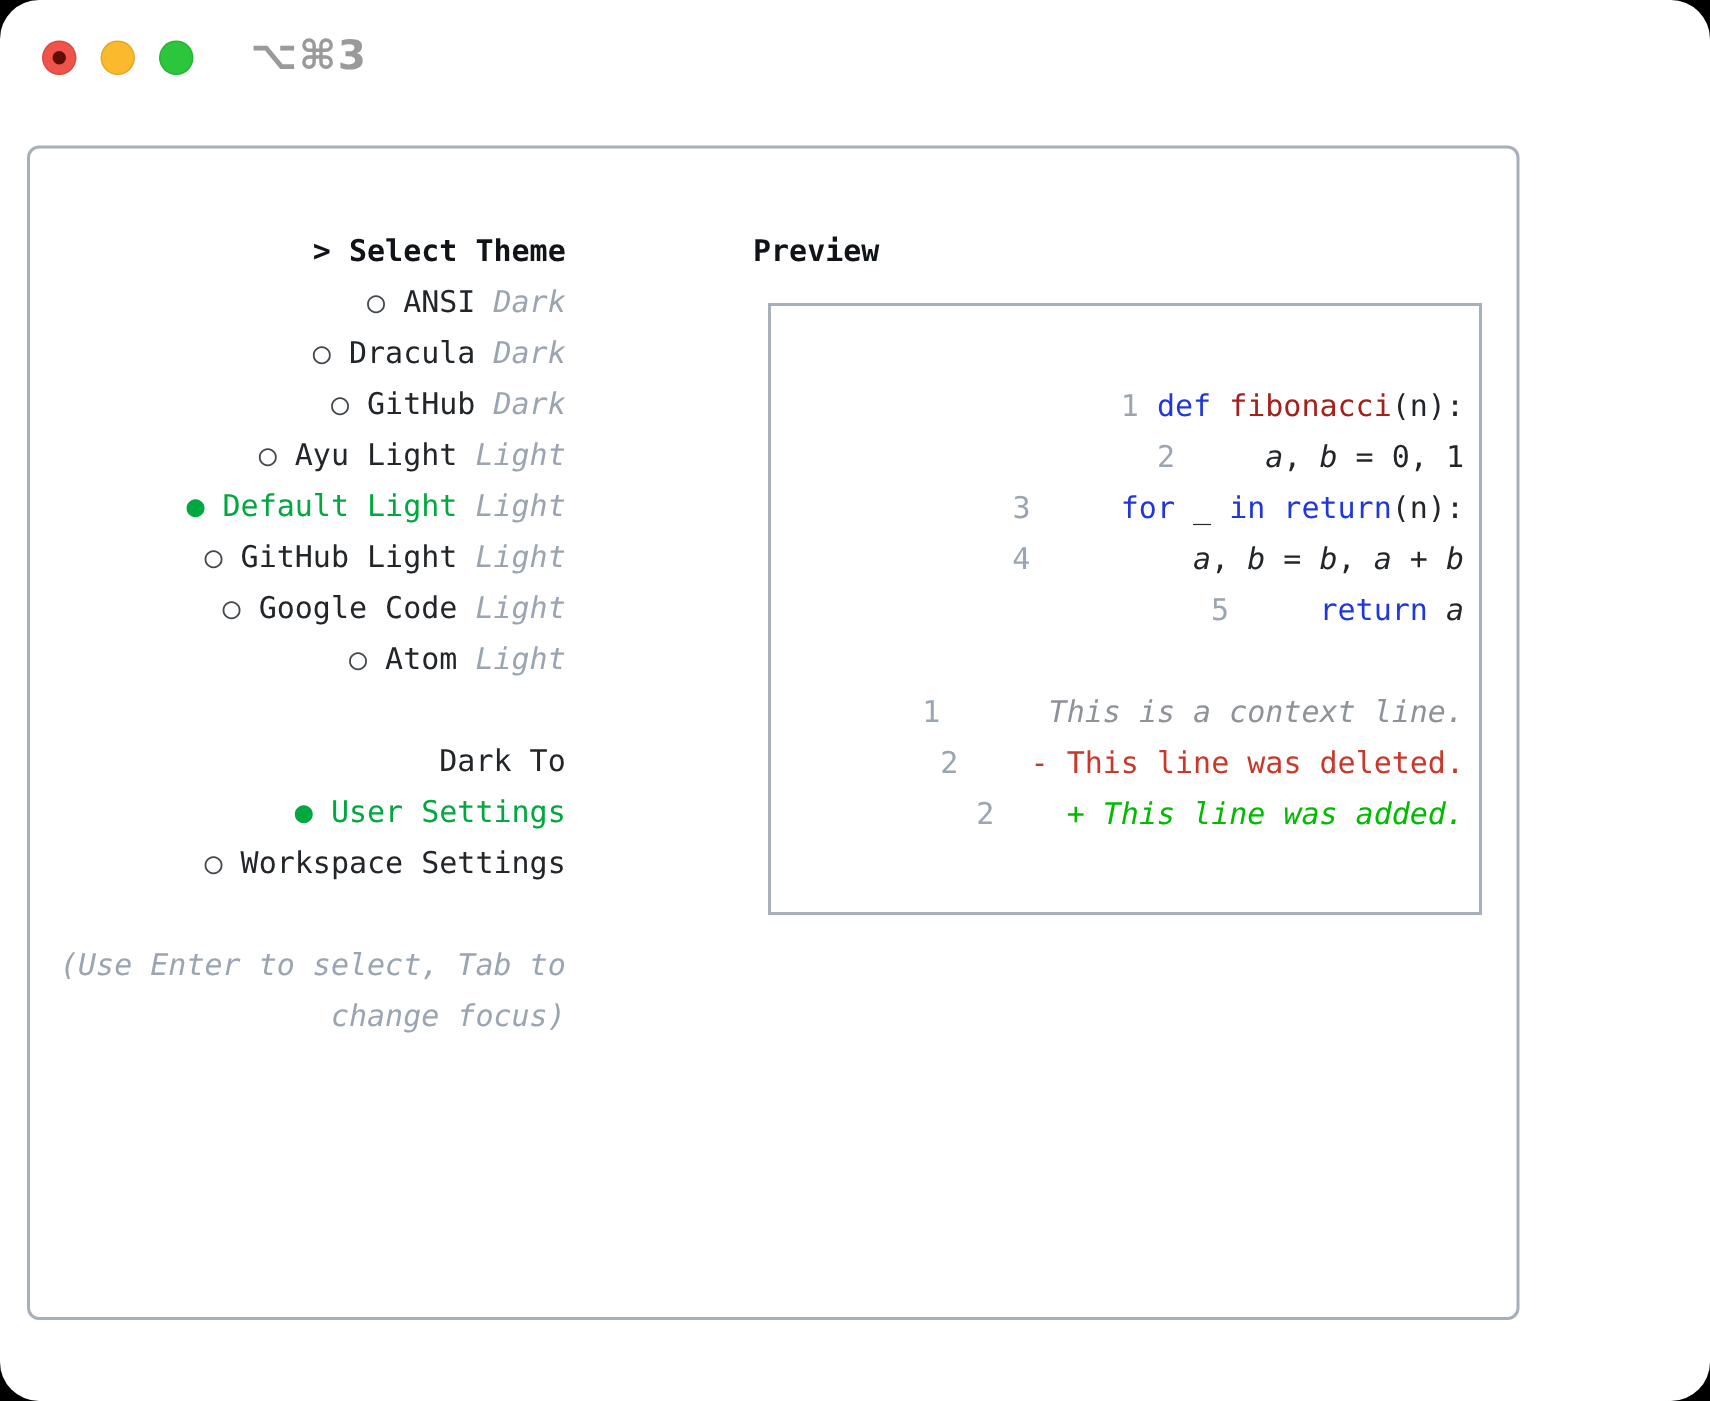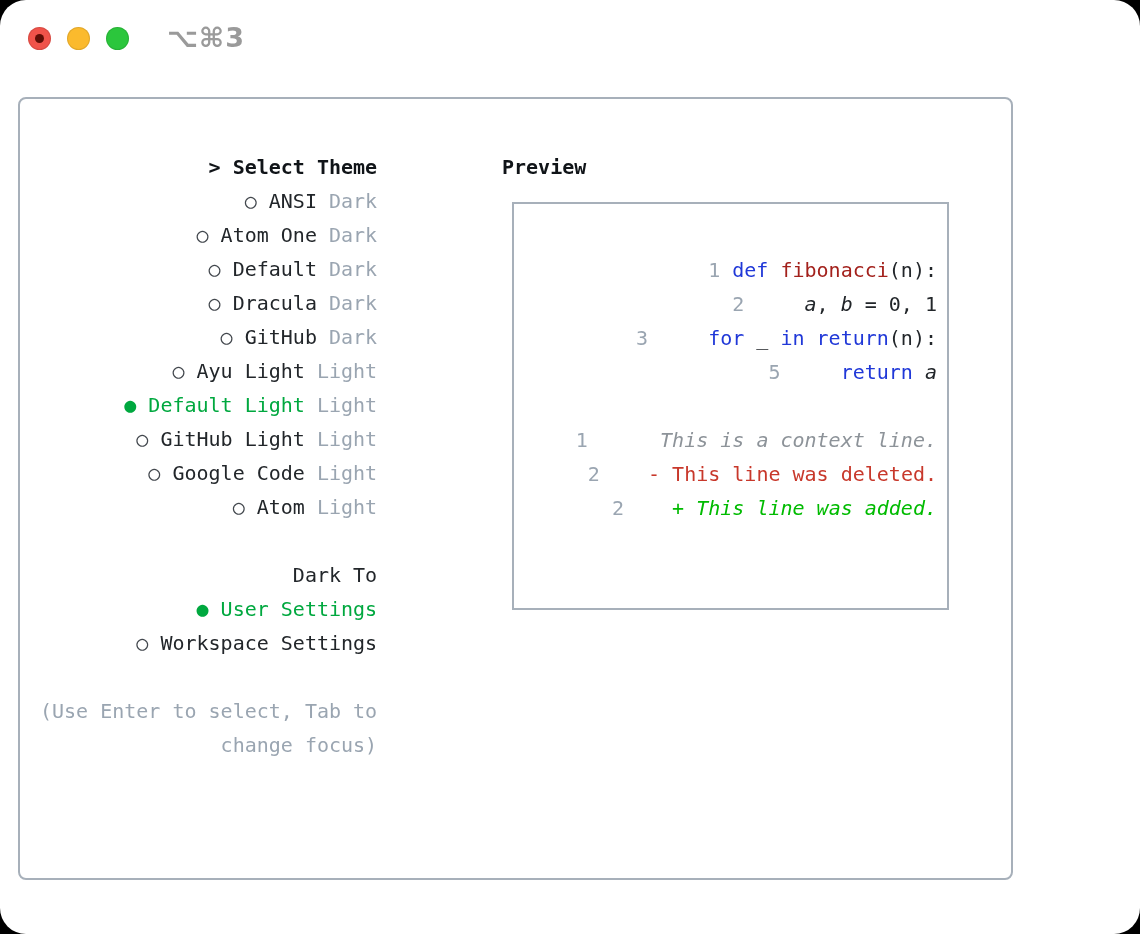--- a/index.html
+++ b/index.html
@@ -26,27 +26,27 @@
     position:absolute;left:18px;top:97px;width:995px;height:783px;
     border:2px solid var(--c-border);border-radius:8px;box-sizing:border-box;
     background:#fff;
   }
   .row,.pline{white-space:pre;line-height:34px;font-size:20px;color:var(--c-fg);text-align:right;}
   .left-col{position:absolute;left:20px;top:51px;}
   .bold{font-weight:bold;color:var(--c-heading);}
   .bullet-on{color:var(--c-green);}
   .bullet-off{color:#43484e;}
   .name-selected{color:var(--c-green);}
-  .meta{color:var(--c-meta);}
-  .hint{color:var(--c-meta);}
+  .meta{color:var(--c-meta);font-style:italic;}
+  .hint{color:var(--c-meta);font-style:italic;}
   .spacer{height:34px;}
   
   .preview-head{position:absolute;left:482px;top:51px;}
   .preview-box{
-    position:absolute;left:492px;top:103px;width:437px;height:408px;
+    position:absolute;left:492px;top:103px;width:476px;height:408px;
     border:2px solid var(--c-border);box-sizing:border-box;background:#fff;
     padding:49px 10px 0 15px;overflow:hidden;
   }
   .tk-num{color:var(--c-num);}
   .tk-fg{color:var(--c-fg);}
   .tk-kw{color:var(--c-kw);}
   .tk-fn{color:var(--c-fn);}
   .tk-var{color:var(--c-fg);font-style:italic;}
   .tk-ctx{color:var(--c-ctx);font-style:italic;}
   .tk-del{color:var(--c-del);}
@@ -67,22 +67,20 @@
     </div>
     <div class="window-title">⌥⌘3</div>
   </div>
 
   <div class="main-box">
 
     <div class="left-col">
       <div class="row bold"><span>&gt;</span> <span>Select Theme</span></div>
       <div id="theme-list">
           <div class="row"><span class="bullet-off">○</span><span class=""> ANSI </span><span class="meta">Dark</span></div>
-          <div class="row"><span class="bullet-off">○</span><span class=""> Atom One </span><span class="meta">Dark</span></div>
-          <div class="row"><span class="bullet-off">○</span><span class=""> Default </span><span class="meta">Dark</span></div>
           <div class="row"><span class="bullet-off">○</span><span class=""> Dracula </span><span class="meta">Dark</span></div>
           <div class="row"><span class="bullet-off">○</span><span class=""> GitHub </span><span class="meta">Dark</span></div>
           <div class="row"><span class="bullet-off">○</span><span class=""> Ayu Light </span><span class="meta">Light</span></div>
           <div class="row"><span class="bullet-on">●</span><span class="name-selected"> Default Light </span><span class="meta">Light</span></div>
           <div class="row"><span class="bullet-off">○</span><span class=""> GitHub Light </span><span class="meta">Light</span></div>
           <div class="row"><span class="bullet-off">○</span><span class=""> Google Code </span><span class="meta">Light</span></div>
           <div class="row"><span class="bullet-off">○</span><span class=""> Atom </span><span class="meta">Light</span></div>
         </div>
       <div class="spacer"></div>
       <div class="row">  <span>Dark To</span></div>
@@ -93,20 +91,21 @@
       <div class="spacer"></div>
       <div class="row hint">(Use Enter to select, Tab to</div>
       <div class="row hint">change focus)</div>
     </div>
 
     <div class="preview-head row bold">Preview</div>
     <div class="preview-box" id="preview-box">
         <div class="pline"><span class="tk-num">1 </span><span class="tk-kw">def </span><span class="tk-fn">fibonacci</span><span class="tk-fg">(n):</span></div>
         <div class="pline"><span class="tk-num">2 </span><span class="tk-fg">    </span><span class="tk-var">a</span><span class="tk-fg">, </span><span class="tk-var">b</span><span class="tk-fg"> = 0, 1</span></div>
         <div class="pline"><span class="tk-num">3 </span><span class="tk-fg">    </span><span class="tk-kw">for</span><span class="tk-fg"> _ </span><span class="tk-kw">in</span><span class="tk-fg"> </span><span class="tk-kw">return</span><span class="tk-fg">(n):</span></div>
+        <div class="pline"><span class="tk-num">4 </span><span class="tk-fg">        </span><span class="tk-var">a</span><span class="tk-fg">, </span><span class="tk-var">b</span><span class="tk-fg"> = </span><span class="tk-var">b</span><span class="tk-fg">, </span><span class="tk-var">a</span><span class="tk-fg"> + </span><span class="tk-var">b</span></div>
         <div class="pline"><span class="tk-num">5 </span><span class="tk-fg">    </span><span class="tk-kw">return</span><span class="tk-fg"> </span><span class="tk-var">a</span></div>
         <div class="pline"><span class="tk-num">  </span>&nbsp;</div>
         <div class="pline"><span class="tk-num">1 </span><span class="tk-ctx">     This is a context line.</span></div>
         <div class="pline"><span class="tk-num">2 </span><span class="tk-del">   - This line was deleted.</span></div>
         <div class="pline"><span class="tk-num">2 </span><span class="tk-add">   + This line was added.</span></div>
       </div>
 
   </div>
 </div>
 

